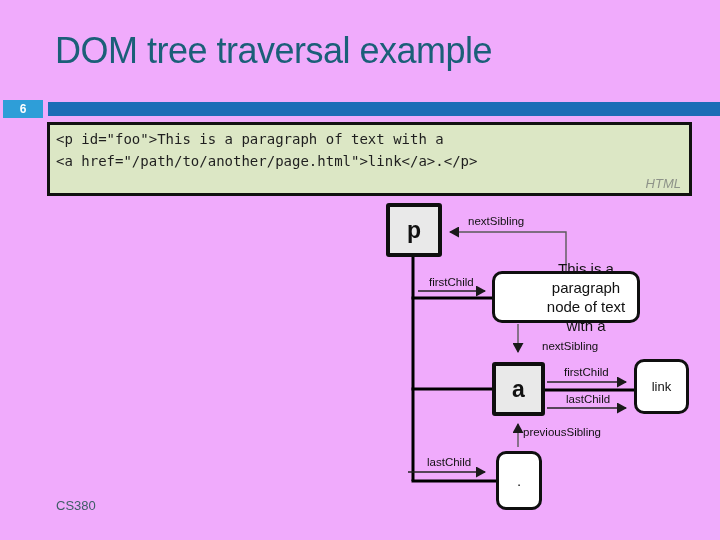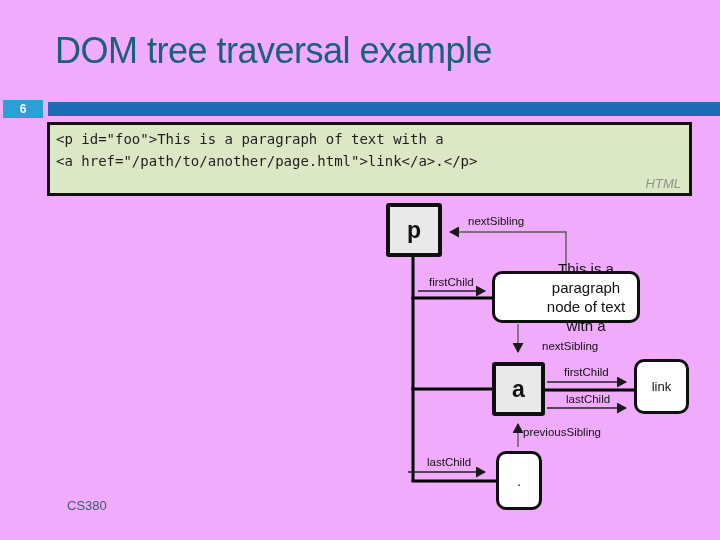--- a/index.html
+++ b/index.html
@@ -51,21 +51,21 @@
   #node-link{left:634px;top:359px;width:55px;height:55px;}
   #node-dot{left:496px;top:451px;width:46px;height:59px;}
   .elabel{position:absolute;font-size:11.5px;color:#111111;white-space:nowrap;}
   #lbl-parentnode{left:468px;top:215px;}
   #lbl-firstchild-text{left:429px;top:276px;}
   #lbl-nextsibling{left:525px;top:340px;margin-left:17px;}
   #lbl-firstchild-link{left:564px;top:366px;}
   #lbl-lastchild-link{left:566px;top:393px;}
   #lbl-previoussibling{left:523px;top:426px;}
   #lbl-lastchild-dot{left:427px;top:456px;}
-  .footer{position:absolute;left:56px;top:498px;font-size:13px;color:#3f5d66;margin-left:11px;}
+  .footer{position:absolute;left:56px;top:498px;font-size:13px;color:#3f5d66;}
 </style>
 </head>
 <body>
 
 <div class="slide">
 
   <h1 class="title">DOM tree traversal example</h1>
 
   <div class="slide-num">6</div>
   <div class="header-bar"></div>

